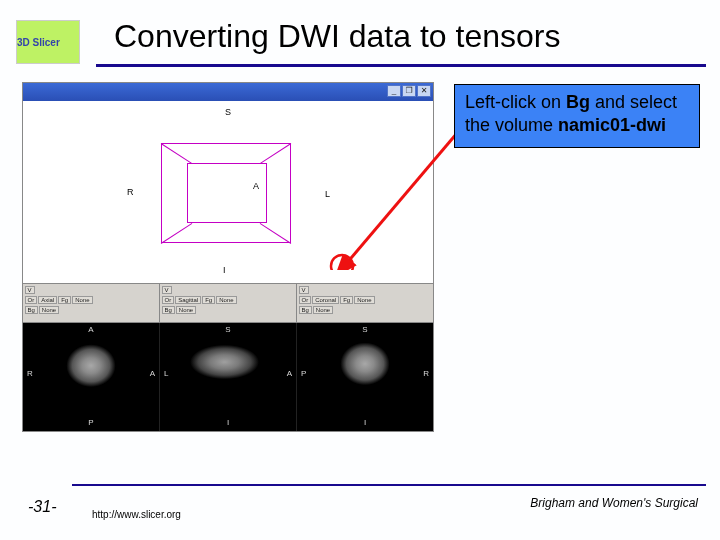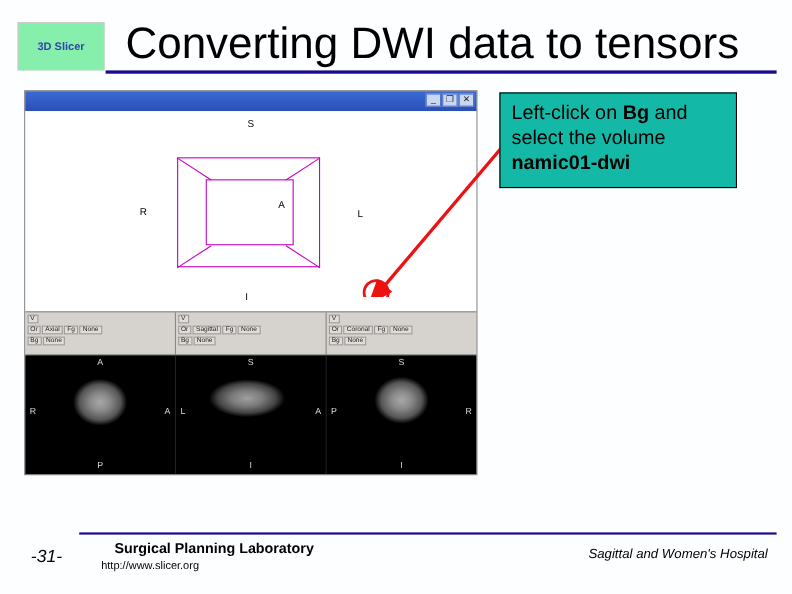--- a/index.html
+++ b/index.html
@@ -1,23 +1,23 @@
 <!DOCTYPE html>
 <html><head>
 <meta charset="utf-8">
 <style>
   * { box-sizing: border-box; margin: 0; padding: 0; }
   body { width: 720px; height: 540px; background: #fdfeff; font-family: Arial, Helvetica, sans-serif; position: relative; overflow: hidden; }
 
   .slide { position: relative; width: 100%; height: 100%; }
 
   
-  .logo { position: absolute; top: 20px; left: 16px; width: 79px; height: 44px; background: #86efac; border: 1px solid #ccc; display:flex; align-items:center; justify-content:center; }
+  .logo { position: absolute; top: 20px; left: 16px; width: 64px; height: 44px; background: #bef264; border: 1px solid #ccc; display:flex; align-items:center; }
   .logo span { font-size: 10px; font-weight: bold; color:#3344aa; text-align:center; line-height:1.1; }
-  .title { position: absolute; top: 18px; left: 114px; font-size: 40px; color: #000; }
+  .title { position: absolute; top: 18px; left: 114px; font-size: 32px; color: #000; }
   .title-rule { position: absolute; top: 64px; left: 96px; width: 610px; height: 3px; background: #18098e; }
 
   
   .shot { position: absolute; top: 82px; left: 22px; width: 412px; height: 350px; background: #ccccd0; border:1px solid #888; }
   .shot-titlebar { position:absolute; top:0; left:0; right:0; height:18px; background: linear-gradient(#3b6ad6,#2a4fb5); }
   .shot-titlebar-text { color:#fff; font-size:10px; padding:2px 6px;margin-top:24px; }
   .shot-btns { position:absolute; top:2px; right:2px; display:flex; gap:1px;}
   .shot-btn { width:14px;height:12px;background:#c9d7f2;border:1px solid #5274c8;font-size:8px;text-align:center;line-height:10px;color:#222;}
 
   .viewer3d { position:absolute; top:18px; left:0; right:0; height:182px; background:#fff; }
@@ -35,21 +35,21 @@
 
   .slices { position:absolute; top:240px; left:0; right:0; bottom:0; background:#000; display:flex;}
   .slice { flex:1; position:relative; border-right:1px solid #222;}
   .slice:last-child{border-right:none;}
   .brain { position:absolute; top:16px; left:50%; transform:translateX(-50%); width:64px; height:58px; background: radial-gradient(ellipse 30px 26px at 50% 46%, #a8a8a8 0%, #8a8a8a 30%, #555 62%, #000 82%); border-radius:50% 50% 46% 46%;}
   .brain.sag { width:86px; height:46px; border-radius:46% 54% 30% 40%; background: radial-gradient(ellipse 40px 20px at 46% 50%, #a0a0a0 0%, #7a7a7a 36%, #444 66%, #000 86%); }
   .brain.cor { width:60px; height:54px; }
   .s-lbl { position:absolute; color:#d8d8d8; font-size:8px; }
 
   
-  .callout { position:absolute; top:84px; left:454px; width:216px; background:#14b8a6; border:1px solid #000; padding:6px 10px 10px 10px; font-size:18px; line-height:1.28; color:#000;}
+  .callout { position:absolute; top:84px; left:454px; width:246px; background:#3b82f6; border:1px solid #000; padding:6px 10px 10px 10px; font-size:18px; line-height:1.28; color:#000;}
   .callout b { font-weight:bold; }
 
   
   .arrow-svg { position:absolute; top:100px; left:320px; width:200px; height:170px; pointer-events:none;}
 
   
   .foot-rule { position:absolute; left:72px; bottom:54px; width:634px; height:2px; background:#18098e;}
   .page-no { position:absolute; left:28px; bottom:24px; font-size:16px; font-style:italic;margin-top:28px;}
   .lab { position:absolute; left:104px; bottom:34px; font-size:13px; font-weight:bold;}
   .url { position:absolute; left:92px; bottom:20px; font-size:10px;}
@@ -175,17 +175,16 @@
     <line x1="160" y1="6" x2="26" y2="164" stroke="#e11" stroke-width="3" marker-end="url(#ah)"></line>
     <circle cx="22" cy="166" r="11" fill="none" stroke="#e11" stroke-width="2.5"></circle>
   </svg>
 
   <div class="callout">
     <span>Left-click on </span><b>Bg</b><span> and select the volume </span><b>namic01-dwi</b><br>
   </div>
 
   <div class="foot-rule"></div>
   <div class="page-no">-31-</div>
-  <div class="lab">Surgical Planning Laboratory</div>
   <div class="url">http://www.slicer.org</div>
-  <div class="hosp">Sagittal and Women's Hospital</div>
+  <div class="hosp">Brigham and Women's Surgical</div>
 
 </div>
 
 </body></html>

